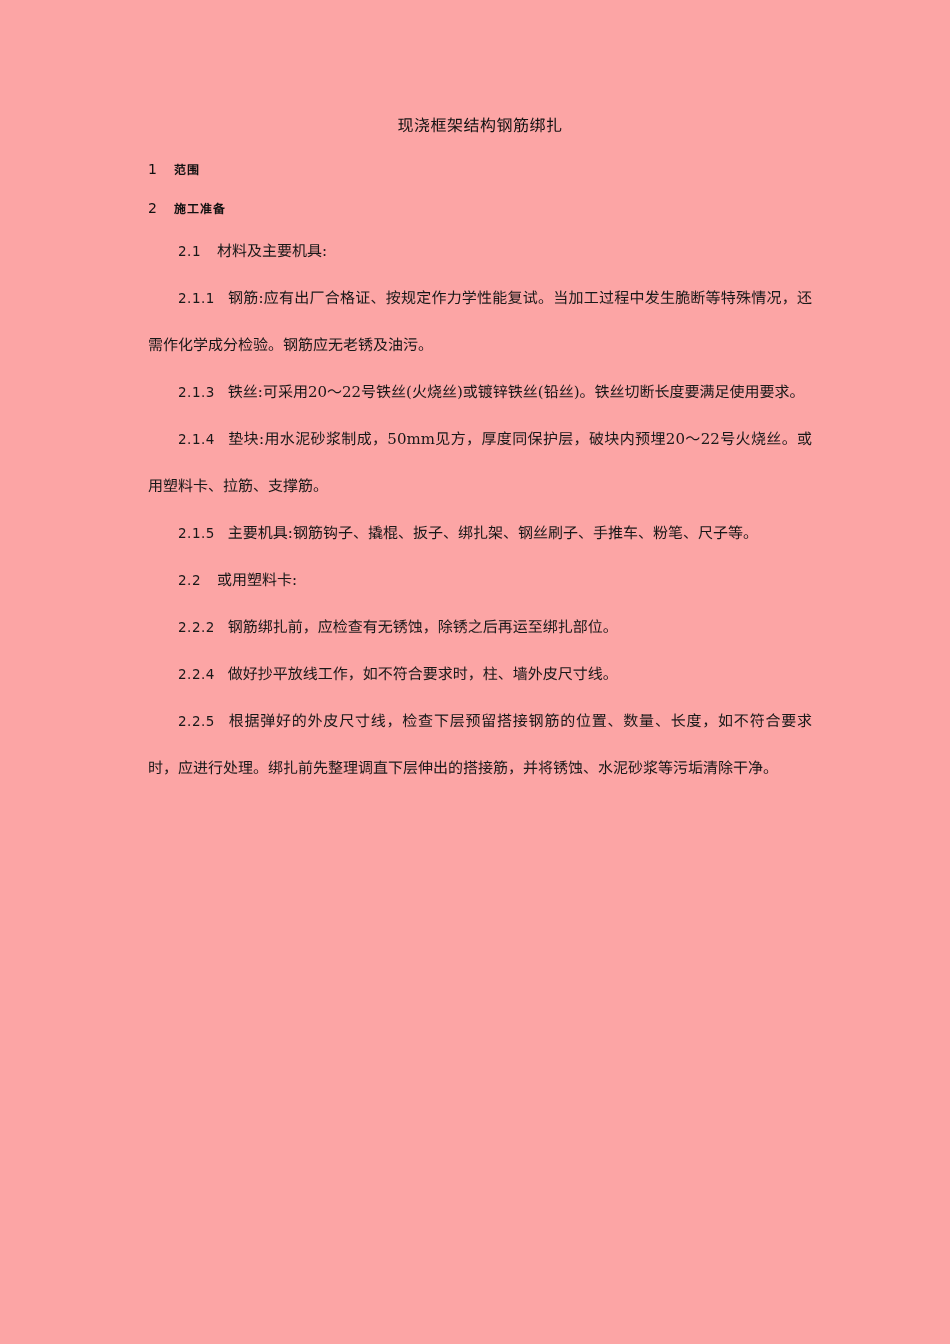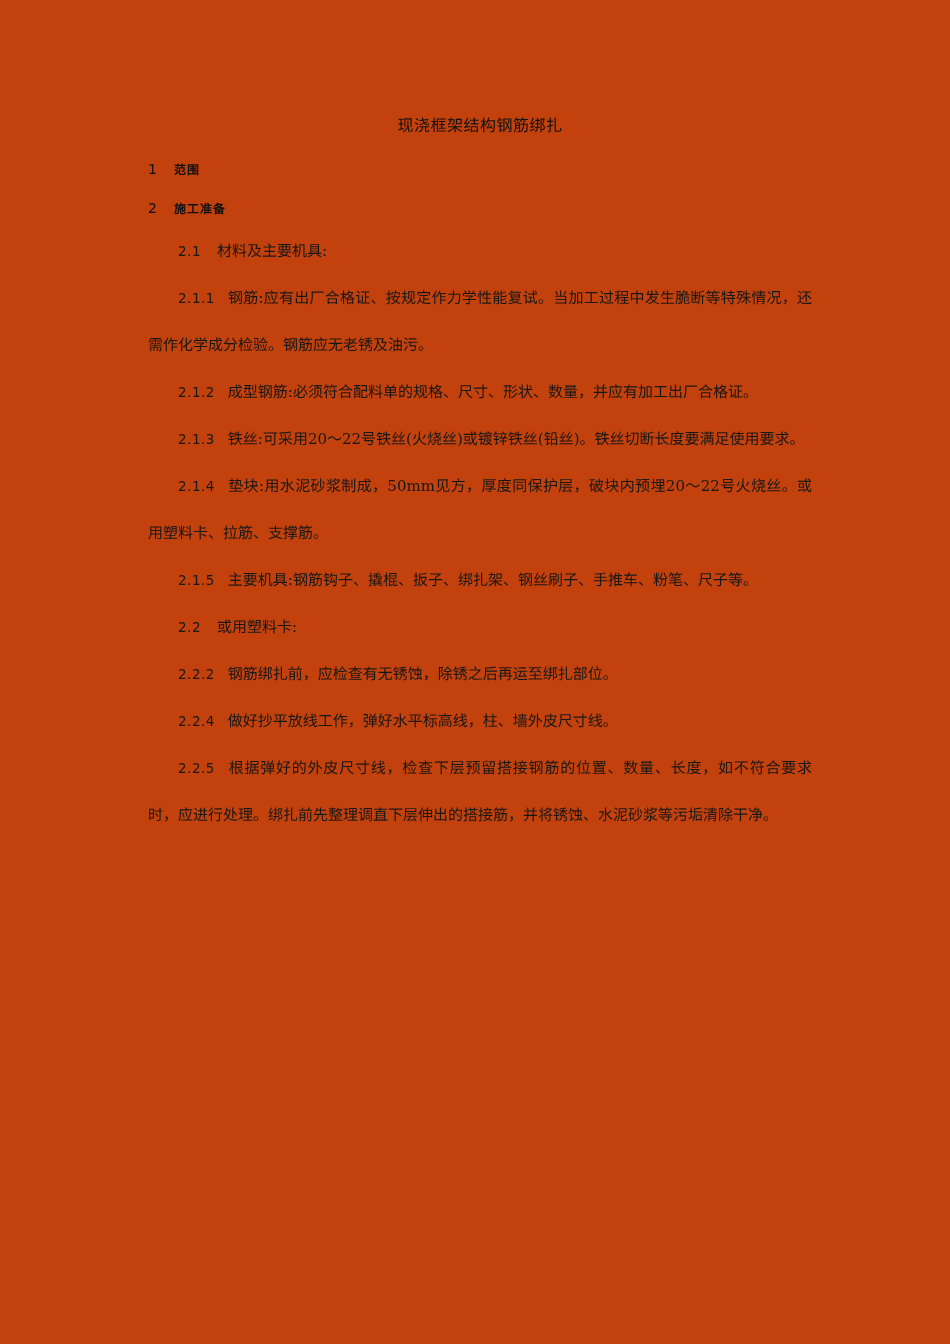--- a/index.html
+++ b/index.html
@@ -12,21 +12,21 @@
     width: 950px;
     height: 1344px;
     font-family: "DejaVu Sans", "Liberation Sans", sans-serif;
     color: #1a1a1a;
     -webkit-font-smoothing: antialiased;
   }
   .page {
     position: relative;
     width: 950px;
     height: 1344px;
-    background: #c2410c;
+    background: #fca5a5;
     box-sizing: border-box;
     padding: 0;
     overflow: hidden;
   }
   .content {
     position: absolute;
     left: 148px;
     top: 112px;
     width: 664px;
   }
@@ -123,32 +123,31 @@
     <div class="h1-row">
       <span class="num">2</span><span class="txt">施工准备</span>
     </div>
 
     <div class="spacer-xs"></div>
 
     <p class="para sub"><span class="snum">2.1</span><span class="gap-wide"></span><span>材料及主要机具:</span></p>
 
     <p class="para sub"><span class="snum">2.1.1</span><span class="gap"></span><span>钢筋:应有出厂合格证、按规定作力学性能复试。当加工过程中发生脆断等特殊情况，还需作化学成分检验。钢筋应无老锈及油污。</span></p>
 
-    <p class="para sub"><span class="snum">2.1.2</span><span class="gap"></span><span>成型钢筋:必须符合配料单的规格、尺寸、形状、数量，并应有加工出厂合格证。</span></p>
 
     <p class="para sub"><span class="snum">2.1.3</span><span class="gap"></span><span>铁丝:可采用20～22号铁丝(火烧丝)或镀锌铁丝(铅丝)。铁丝切断长度要满足使用要求。</span></p>
 
     <p class="para sub"><span class="snum">2.1.4</span><span class="gap"></span><span>垫块:用水泥砂浆制成，50mm见方，厚度同保护层，破块内预埋20～22号火烧丝。或用塑料卡、拉筋、支撑筋。</span></p>
 
     <p class="para sub"><span class="snum">2.1.5</span><span class="gap"></span><span>主要机具:钢筋钩子、撬棍、扳子、绑扎架、钢丝刷子、手推车、粉笔、尺子等。</span></p>
 
     <p class="para sub"><span class="snum">2.2</span><span class="gap-wide"></span><span>或用塑料卡:</span></p>
 
 
     <p class="para sub"><span class="snum">2.2.2</span><span class="gap"></span><span>钢筋绑扎前，应检查有无锈蚀，除锈之后再运至绑扎部位。</span></p>
 
 
-    <p class="para sub"><span class="snum">2.2.4</span><span class="gap"></span><span>做好抄平放线工作，弹好水平标高线，柱、墙外皮尺寸线。</span></p>
+    <p class="para sub"><span class="snum">2.2.4</span><span class="gap"></span><span>做好抄平放线工作，如不符合要求时，柱、墙外皮尺寸线。</span></p>
 
     <p class="para sub"><span class="snum">2.2.5</span><span class="gap"></span><span>根据弹好的外皮尺寸线，检查下层预留搭接钢筋的位置、数量、长度，如不符合要求时，应进行处理。绑扎前先整理调直下层伸出的搭接筋，并将锈蚀、水泥砂浆等污垢清除干净。</span></p>
 
   </div>
 </div>
 
 </body></html>

